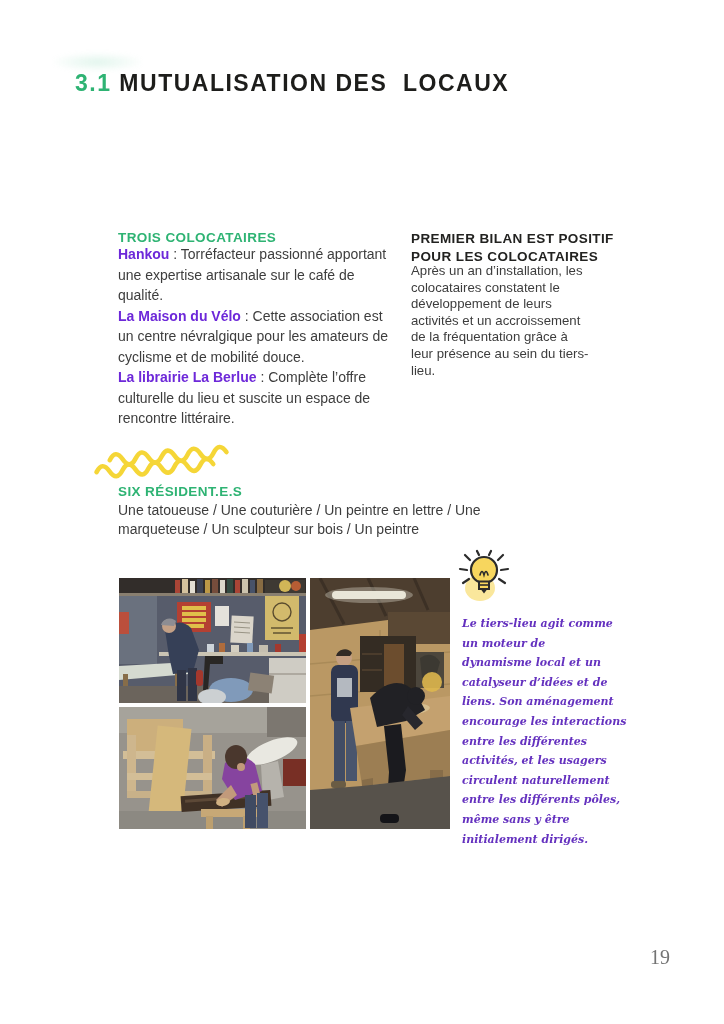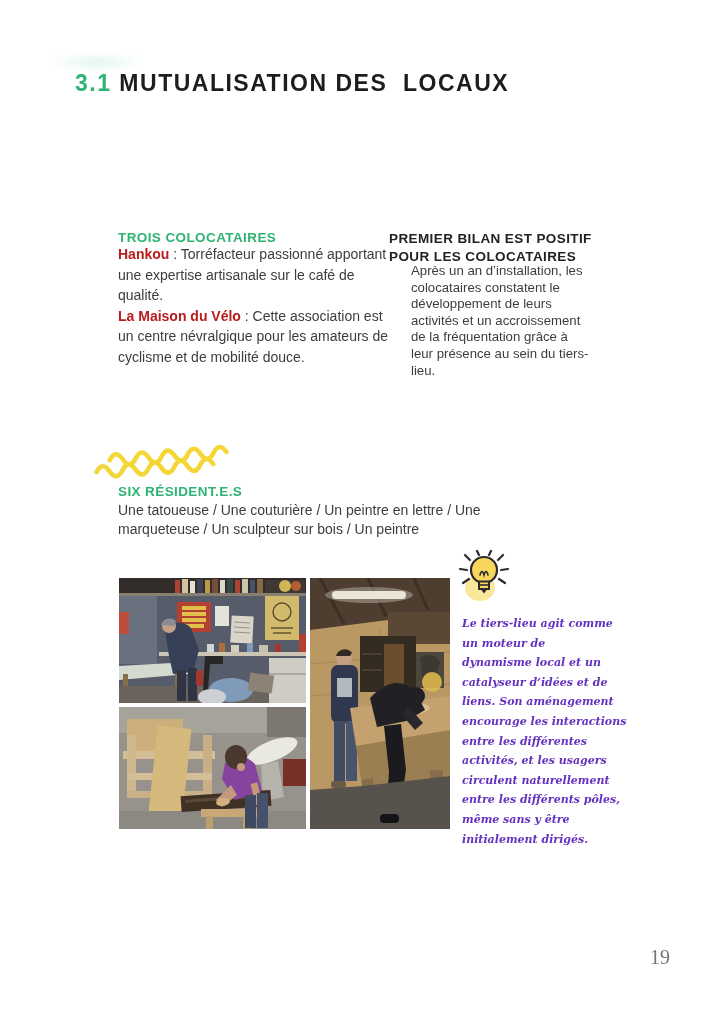--- a/index.html
+++ b/index.html
@@ -22,22 +22,22 @@
   .h1{left:75px;top:70px;font-size:23px;font-weight:bold;letter-spacing:1.5px;color:var(--heading-text);white-space:pre;}
   .h1 .num{color:var(--accent-green);}
   .subtitle{left:118px;top:142px;font-size:17.5px;font-weight:bold;letter-spacing:.9px;
     color:var(--heading-text);line-height:22px;white-space:pre-line;}
 
   .col-heading{font-size:13.5px;font-weight:bold;letter-spacing:.4px;color:var(--accent-green);}
   .col-heading.dark{color:#222220;line-height:17.5px;white-space:pre-line;}
   .left-heading{left:118px;top:230px;}
   .left-body{left:118px;top:244px;width:272px;font-size:14px;line-height:20.5px;color:var(--body-text);}
   .left-body p{margin:0;}
-  .left-body strong{color:#b91c1c;margin-top:30px;}
-  .right-heading{left:389px;top:230px;width:225px;}
+  .left-body strong{color:#6d28d9;margin-top:30px;}
+  .right-heading{left:411px;top:230px;width:225px;}
   .right-body{left:411px;top:263px;width:225px;font-size:13.2px;line-height:16.6px;color:var(--body-text);white-space:pre-line;}
 
   .squiggle{left:90px;top:444px;width:160px;height:36px;}
   .residents-heading{left:118px;top:484px;text-align:center;}
   .residents-list{left:118px;top:501px;width:478px;font-size:14px;line-height:18.5px;color:var(--body-text);white-space:pre-line;}
 
   .photo{position:absolute;overflow:hidden;background:#888;}
   .photo svg{display:block;width:100%;height:100%;filter:saturate(.9) contrast(.96);}
   .photo1{left:119px;top:578px;width:187px;height:125px;}
   .photo2{left:119px;top:707px;width:187px;height:122px;}
@@ -57,20 +57,21 @@
   <div class="abs corner-artifact"></div>
 
   <div class="abs h1"><span class="num">3.1</span><span> MUTUALISATION DES  LOCAUX</span></div>
 
 
   <div class="abs col-heading left-heading">TROIS COLOCATAIRES</div>
 
   <div class="abs left-body">
     <p><strong>Hankou</strong><span> : </span><span>Torréfacteur passionné apportant une expertise artisanale sur le café de qualité.</span></p>
     <p><strong>La Maison du Vélo</strong><span> : </span><span>Cette association est un centre névralgique pour les amateurs de cyclisme et de mobilité douce.</span></p>
+    <p><strong>La librairie La Berlue</strong><span> : </span><span>Complète l’offre culturelle du lieu et suscite un espace de rencontre littéraire.</span></p>
   </div>
 
   <div class="abs col-heading dark right-heading">PREMIER BILAN EST POSITIF
 POUR LES COLOCATAIRES</div>
   <div class="abs right-body">Après un an d’installation, les
 colocataires constatent le
 développement de leurs
 activités et un accroissement
 de la fréquentation grâce à
 leur présence au sein du tiers-

